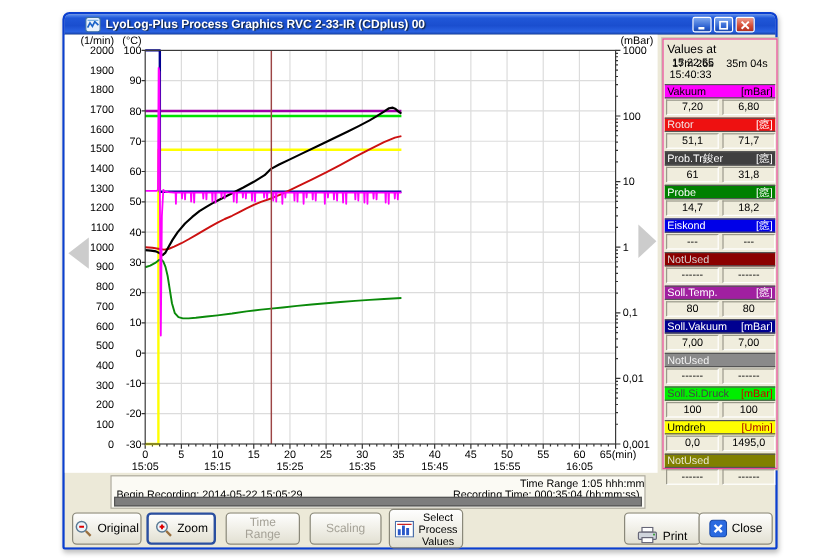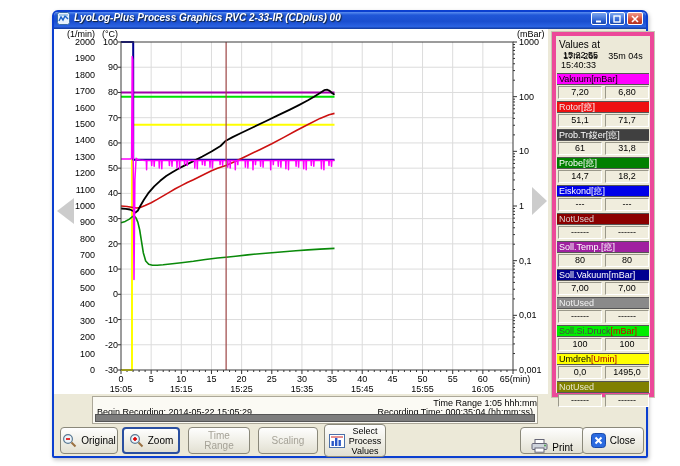--- a/index.html
+++ b/index.html
@@ -1,39 +1,39 @@
 <!DOCTYPE html>
 <html><head>
 <meta charset="utf-8">
 <style>
   html,body{margin:0;padding:0;background:#fff;font-family:"Liberation Sans",sans-serif;}
   #canvas{position:relative;width:680px;height:466px;background:#fff;overflow:hidden;}
   .window{position:absolute;left:52px;top:10px;width:592px;height:444px;border:2px solid #0b3fd0;border-radius:6px 6px 2px 2px;background:#ece9d8;box-shadow:1px 2px 4px rgba(0,0,0,.25);}
-  .titlebar{position:absolute;left:0;top:0;right:0;height:17px;background:linear-gradient(180deg,#5a8ef0 0%,#2057d8 18%,#1a4ecf 55%,#2a62e2 85%,#123a9a 100%);border-radius:4px 4px 0 0;display:flex;padding:0 3px;box-sizing:border-box;font-style:italic;}
+  .titlebar{position:absolute;left:0;top:0;right:0;height:17px;background:linear-gradient(180deg,#5a8ef0 0%,#2057d8 18%,#1a4ecf 55%,#2a62e2 85%,#123a9a 100%);border-radius:4px 4px 0 0;display:flex;align-items:center;padding:0 17px;box-sizing:border-box;}
   .titlebar .ticon{width:13px;height:13px;margin-right:4px;flex:0 0 auto;}
   .titlebar .ttext{color:#fff;font-size:10px;font-weight:bold;white-space:nowrap;overflow:hidden;text-shadow:1px 1px 1px #123;flex:1;}
   .winbtn{width:16px;height:13px;margin-left:2px;border:1px solid #fff;border-radius:2px;display:flex;align-items:center;justify-content:center;box-sizing:border-box;}
   .winbtn.min,.winbtn.max{background:linear-gradient(180deg,#7da7ef,#2a5fd0 70%,#1b48ad);}
   .winbtn.close{background:linear-gradient(180deg,#ef9a8a,#d44c35 60%,#b03022);}
   .body{position:absolute;left:0;top:17px;right:0;bottom:0;background:#ece9d8;}
   .chartwhite{position:absolute;left:0;top:0;width:494px;height:365px;background:#fff;}
   #chart{position:absolute;left:0;top:0;}
   .navarrow{position:absolute;width:0;height:0;cursor:pointer;}
   .navarrow.left{left:3px;top:169px;border-top:13px solid transparent;border-bottom:13px solid transparent;border-right:17px solid #ccc;}
   .navarrow.right{left:478px;top:158px;border-top:14px solid transparent;border-bottom:14px solid transparent;border-left:15px solid #ccc;}
-  .valpanel{position:absolute;left:498px;top:3px;width:94px;height:357px;background:#ece9d8;border:4px solid #ec4899;box-shadow:0 0 0 1px #c9c5b2;font-size:9px;}
+  .valpanel{position:absolute;left:498px;top:3px;width:94px;height:357px;background:#ece9d8;border:1px solid #ec4899;box-shadow:0 0 0 1px #c9c5b2;font-size:9px;}
   .valpanel .vtitle{position:absolute;left:3px;top:3px;font-size:10px;color:#000;}
   .vcolhead{position:absolute;top:15px;left:0;width:100%;display:flex;}
   .vcolhead span,.vclocks span{width:45px;text-align:center;color:#000;}
   .vcolhead span:first-child{margin-left:2px;}
   .vclocks{position:absolute;top:14px;left:0;width:100%;display:flex;flex-direction:column;}
   .vclocks span:first-child{margin-left:2px;}
   #valrows{position:absolute;left:1px;top:37px;right:1px;}
   .vrow{margin-bottom:2px;}
-  .vhead{height:10px;line-height:10px;display:flex;padding:0 2px;border:1px solid #555;border-width:1px 0;font-size:9px;white-space:nowrap;overflow:hidden;}
+  .vhead{height:10px;line-height:10px;display:flex;justify-content:space-between;padding:0 2px;border:1px solid #555;border-width:1px 0;font-size:9px;white-space:nowrap;overflow:hidden;}
   .vcells{display:flex;margin-top:1px;}
   .vcell{width:43px;height:11px;line-height:11px;text-align:center;background:#f0eddd;border:1px solid;border-color:#9a988a #fff #fff #9a988a;font-size:9px;color:#000;}
   .vcell:first-child{margin-left:1px;margin-right:3px;}
   .statusbox{position:absolute;left:38px;top:367px;width:446px;height:28px;background:#fbfaf4;border:1px solid #aca899;box-sizing:border-box;font-size:9px;color:#000;}
   .statusbox .l1{position:absolute;left:0;right:0;top:1px;text-align:right;}
   .statusbox .l2l{position:absolute;left:4px;top:10px;}
   .statusbox .l2r{position:absolute;right:4px;top:10px;}
   .statusbox .scroll{position:absolute;left:2px;right:2px;bottom:1px;height:6px;background:#7d7d7d;border:1px solid #555;}
   .btn{position:absolute;top:398px;height:27px;background:linear-gradient(180deg,#fefefe,#f2f1ea 45%,#e2e0d2);border:1px solid #8a887a;border-radius:4px;box-sizing:border-box;display:flex;align-items:center;justify-content:center;font-size:10px;color:#000;cursor:pointer;gap:4px;}
   .btn .lbl{white-space:pre-line;text-align:center;line-height:10px;}

